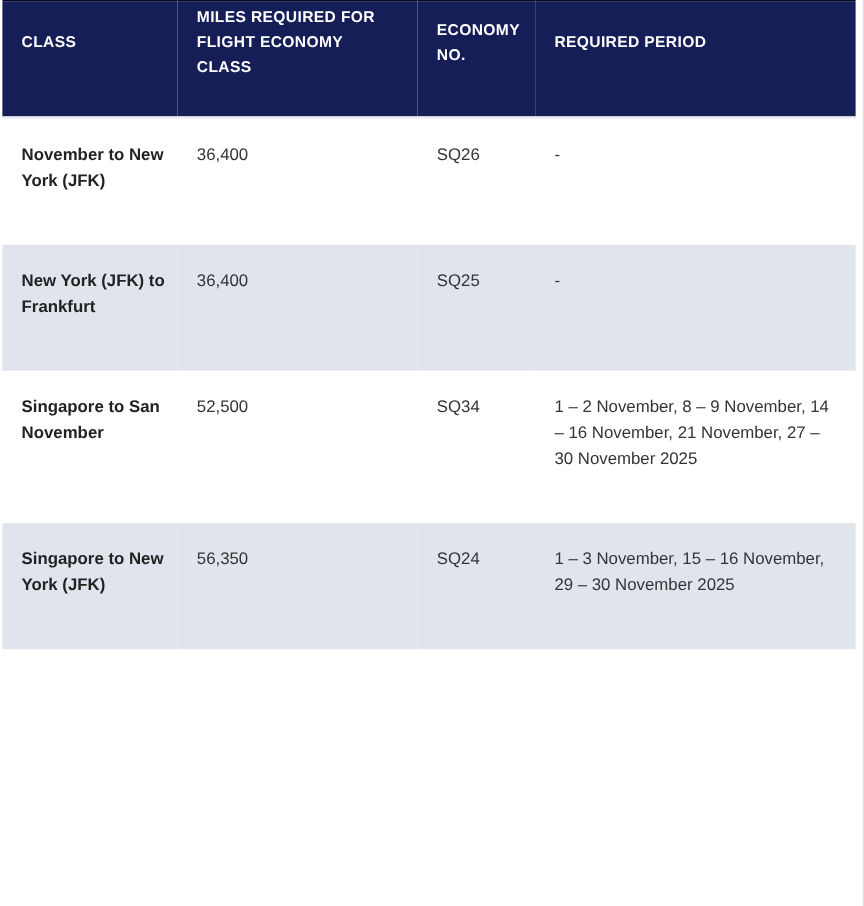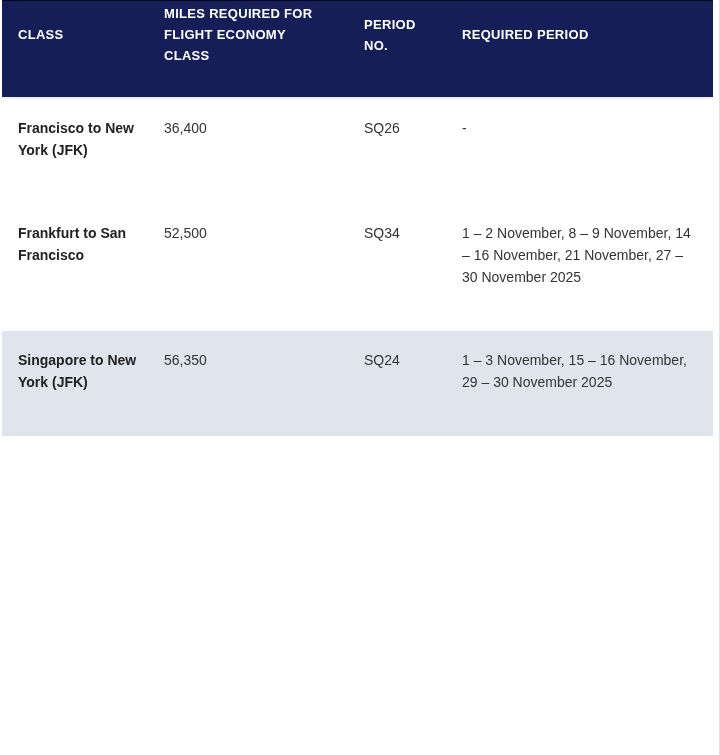--- a/index.html
+++ b/index.html
@@ -93,33 +93,39 @@
       <colgroup>
         <col class="c1">
           <col class="c2">
           <col class="c3">
           <col class="c4">
       </colgroup>
       <thead>
         <tr>
           <th>CLASS</th>
           <th>MILES REQUIRED FOR FLIGHT ECONOMY CLASS</th>
-          <th>PERIOD NO.</th>
+          <th>ECONOMY NO.</th>
           <th>REQUIRED PERIOD</th>
         </tr>
       </thead>
       <tbody>
         <tr class="row-even">
-          <td class="cell-from">Francisco to New York (JFK)</td>
+          <td class="cell-from">November to New York (JFK)</td>
           <td class="cell-miles">36,400</td>
           <td class="cell-flight-no">SQ26</td>
           <td class="cell-blackout">-</td>
         </tr>
+        <tr class="row-odd">
+          <td class="cell-from">New York (JFK) to Frankfurt</td>
+          <td class="cell-miles">36,400</td>
+          <td class="cell-flight-no">SQ25</td>
+          <td class="cell-blackout">-</td>
+        </tr>
         <tr class="row-even">
-          <td class="cell-from">Frankfurt to San Francisco</td>
+          <td class="cell-from">Singapore to San November</td>
           <td class="cell-miles">52,500</td>
           <td class="cell-flight-no">SQ34</td>
           <td class="cell-blackout">1 – 2 November, 8 – 9 November, 14 – 16 November, 21 November, 27 – 30 November 2025</td>
         </tr>
         <tr class="row-odd">
           <td class="cell-from">Singapore to New York (JFK)</td>
           <td class="cell-miles">56,350</td>
           <td class="cell-flight-no">SQ24</td>
           <td class="cell-blackout">1 – 3 November, 15 – 16 November, 29 – 30 November 2025</td>
         </tr>

